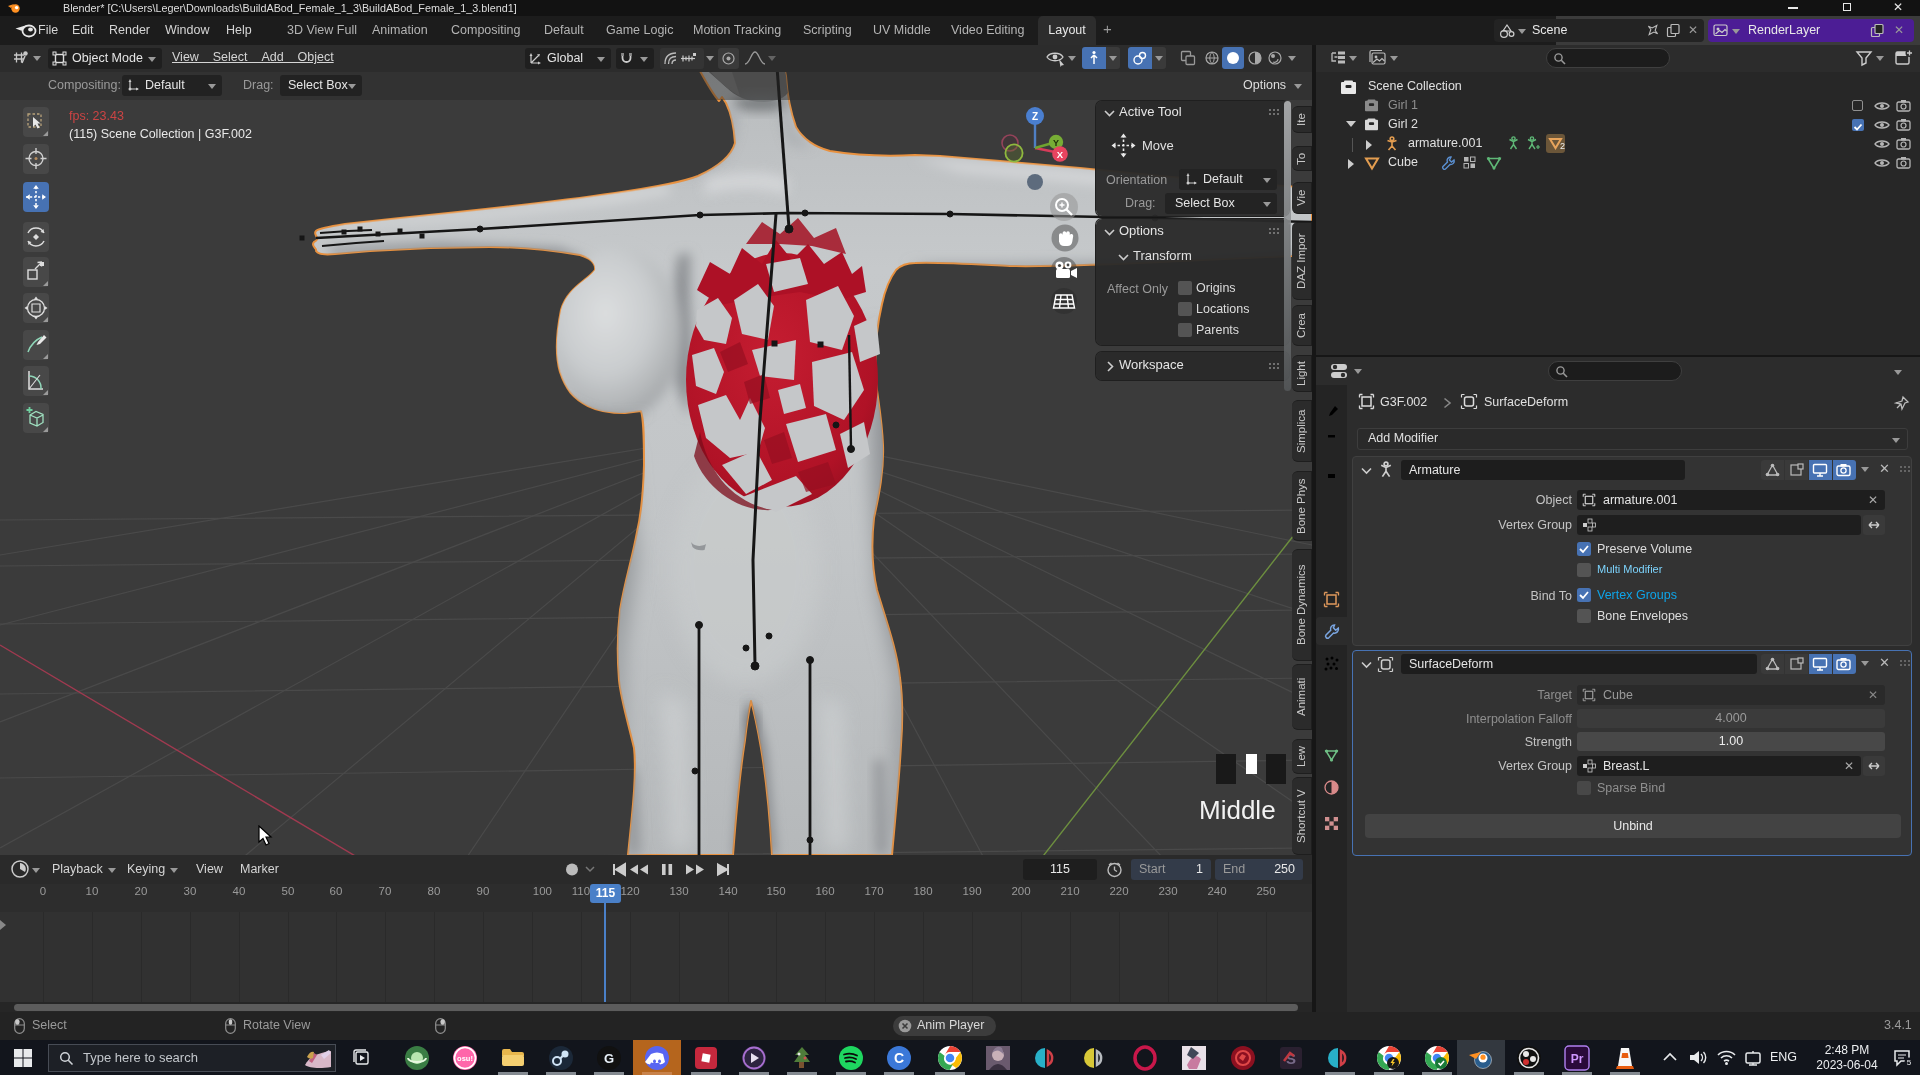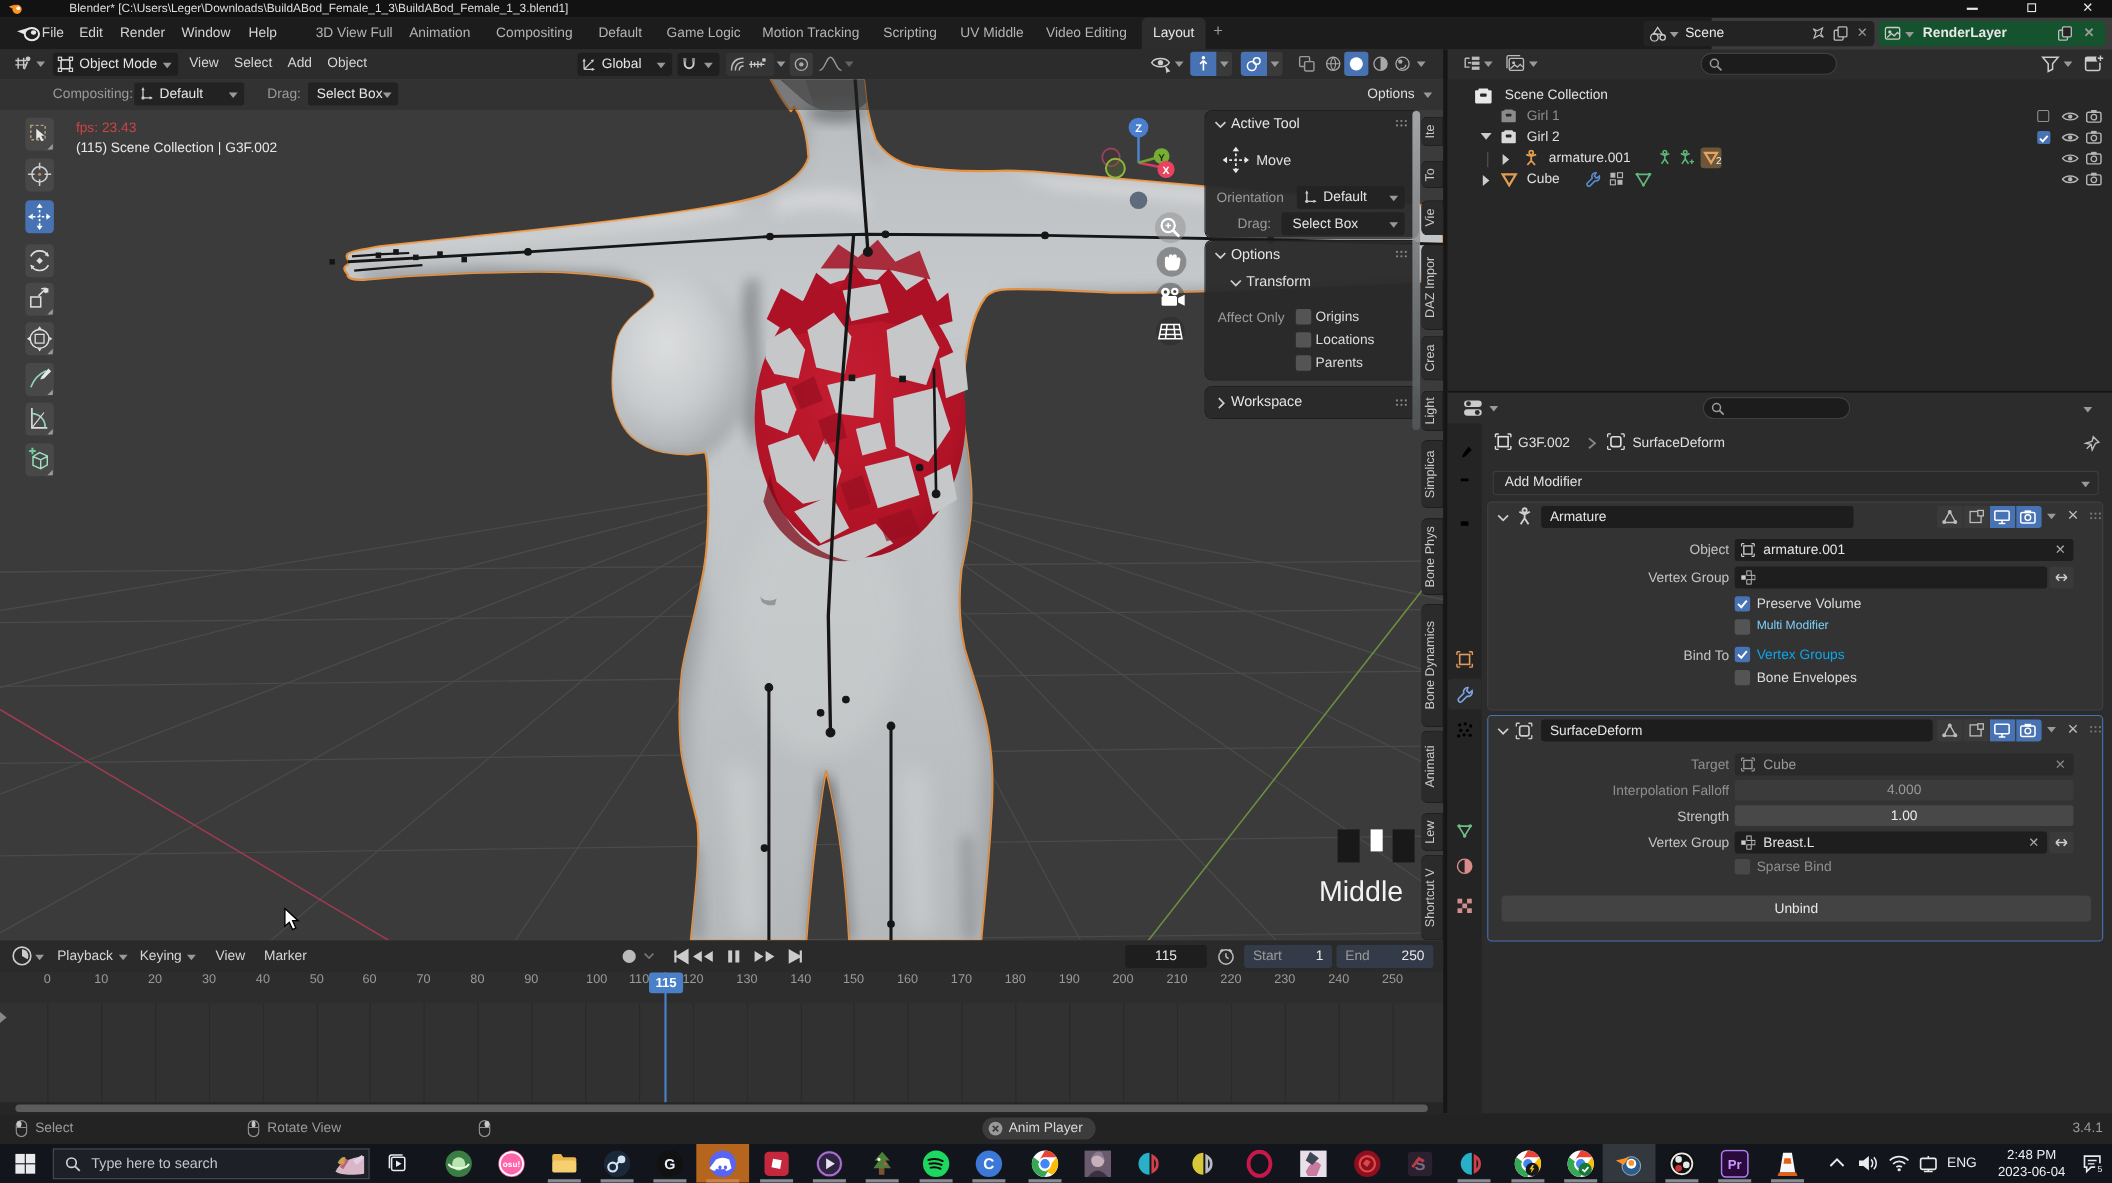--- a/index.html
+++ b/index.html
@@ -67,21 +67,21 @@
   <svg class="abs" style="left:152px;top:4px" width="14" height="14" viewBox="0 0 14 14">
           <path d="M7 1 L9 6 L13 7 L9 8 L7 13 L5 8 L1 7 L5 6 Z" fill="none" stroke="#bbb" stroke-width="1.1" transform="rotate(40 7 7)"></path>
         </svg>
   <svg class="abs" style="left:172px;top:4px" width="15" height="15" viewBox="0 0 15 15">
           <rect x="1.5" y="4.5" width="8" height="9" rx="1" fill="none" stroke="#bbb" stroke-width="1.2"></rect>
           <rect x="5" y="1.5" width="8" height="9" rx="1" fill="#232323" stroke="#bbb" stroke-width="1.2"></rect>
         </svg>
   <div class="abs dim" style="left:194px;top:4px;font-size:12px;">✕</div>
  </div>
 
- <div class="abs" style="left:1708px;top:3px;width:206px;height:23px;background:#14532d;border-radius:4px;font-weight:bold;">
+ <div class="abs" style="left:1708px;top:3px;width:206px;height:23px;background:#4c1d95;border-radius:4px;">
   <svg class="abs" style="left:5px;top:4px" width="16" height="15" viewBox="0 0 16 15">
           <rect x="1" y="2" width="13" height="10.5" rx="1.5" fill="none" stroke="#ccc" stroke-width="1.2"></rect>
           <circle cx="5" cy="6" r="1.5" fill="#ccc"></circle>
           <path d="M2.5 11 L6.5 7.5 L9 9.5 L12 6.5 L13.5 8" fill="none" stroke="#ccc" stroke-width="1.2"></path>
         </svg>
   <span class="caret" style="position:absolute;left:24px;top:10px;"></span>
   <div class="abs txt" style="left:40px;top:4px;color:#e8e8e8;">RenderLayer</div>
   <svg class="abs" style="left:162px;top:4px" width="15" height="15" viewBox="0 0 15 15">
           <rect x="1.5" y="4.5" width="8" height="9" rx="1" fill="none" stroke="#bbb" stroke-width="1.2"></rect>
           <rect x="5" y="1.5" width="8" height="9" rx="1" fill="#232323" stroke="#bbb" stroke-width="1.2"></rect>
@@ -101,21 +101,21 @@
   <svg class="abs" style="left:4px;top:3px" width="15" height="15" viewBox="0 0 15 15">
           <rect x="3.5" y="3.5" width="8" height="8" fill="none" stroke="#ddd" stroke-width="1.4"></rect>
           <rect x="1" y="1" width="3" height="3" fill="#2c2c2c" stroke="#ddd" stroke-width="1"></rect>
           <rect x="11" y="1" width="3" height="3" fill="#2c2c2c" stroke="#ddd" stroke-width="1"></rect>
           <rect x="1" y="11" width="3" height="3" fill="#2c2c2c" stroke="#ddd" stroke-width="1"></rect>
           <rect x="11" y="11" width="3" height="3" fill="#2c2c2c" stroke="#ddd" stroke-width="1"></rect>
         </svg>
   <div class="abs txt" style="left:24px;top:3px;color:#e5e5e5;">Object Mode</div>
   <span class="caret" style="position:absolute;left:100px;top:9px;"></span>
  </div>
- <div class="abs txt" style="left:172px;top:5px;">View&nbsp;&nbsp;&nbsp;&nbsp;Select&nbsp;&nbsp;&nbsp;&nbsp;Add&nbsp;&nbsp;&nbsp;&nbsp;Object</div>
+ <div class="abs txt" style="left:172px;top:5px;text-decoration:underline;">View&nbsp;&nbsp;&nbsp;&nbsp;Select&nbsp;&nbsp;&nbsp;&nbsp;Add&nbsp;&nbsp;&nbsp;&nbsp;Object</div>
 
  <div class="abs" style="left:525px;top:3px;width:86px;height:21px;background:#1f1f1f;border-radius:3px;">
   <svg class="abs" style="left:4px;top:3px" width="14" height="14" viewBox="0 0 14 14">
           <path d="M2 12 L2 4 M2 12 L10 12 M2 12 L9 5" stroke="#ccc" stroke-width="1.2"></path>
           <path d="M2 2 l-1.5 3 h3 Z M12 12 l-3 -1.5 v3 Z M11 3 l-3 .5 2 2.5 Z" fill="#ccc"></path>
         </svg>
   <div class="abs txt" style="left:22px;top:3px;color:#e5e5e5;">Global</div>
   <span class="caret" style="position:absolute;left:72px;top:9px;"></span>
  </div>
  <div class="abs" style="left:616px;top:3px;width:38px;height:21px;background:#1f1f1f;border-radius:3px;">

